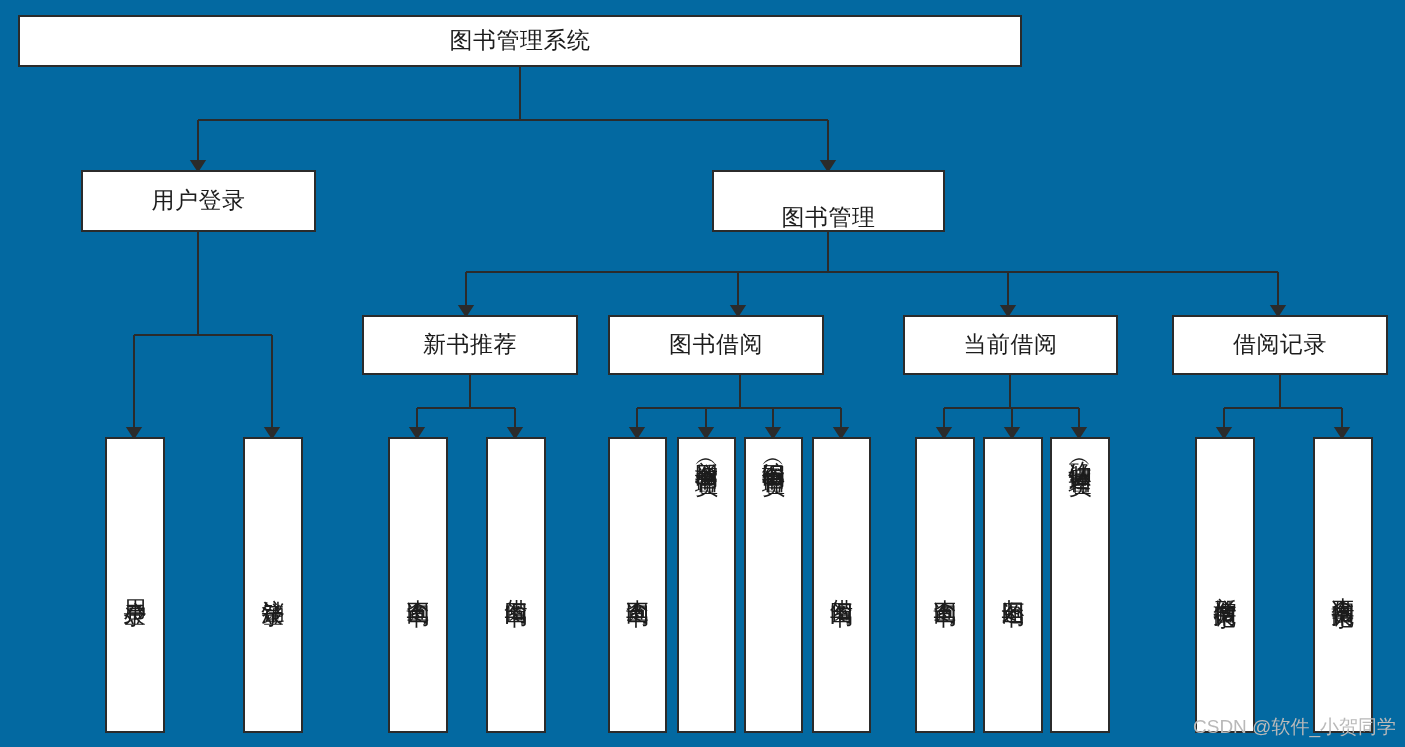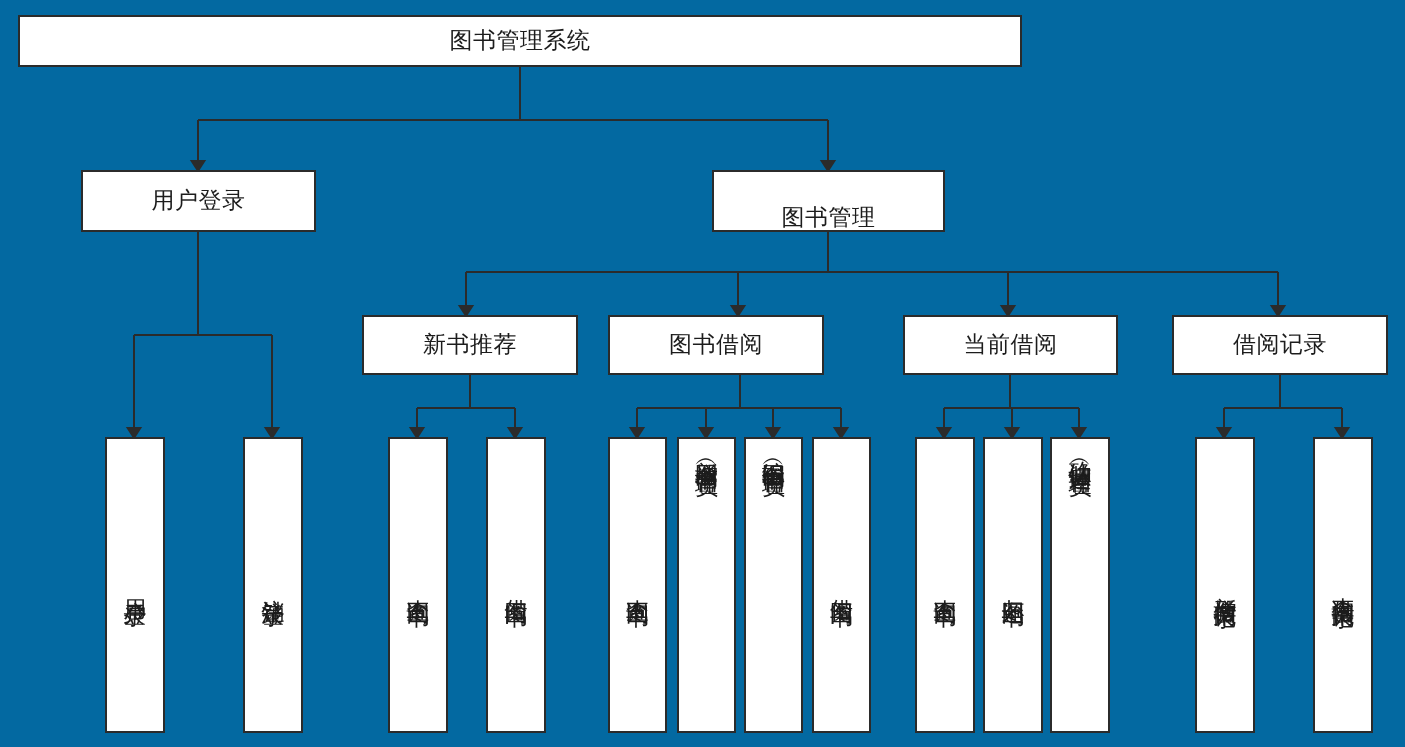--- a/index.html
+++ b/index.html
@@ -171,14 +171,15 @@
         <span class="node-label-v">确认归还（管理员）</span>
       </div>
       <div class="node-box leaf-box center-v" style="left: 1195px; top: 437px; width: 60px; height: 296px;">
         <span class="node-label-v">新增借阅记录</span>
       </div>
       <div class="node-box leaf-box center-v" style="left: 1313px; top: 437px; width: 60px; height: 296px;">
         <span class="node-label-v">查询借阅记录</span>
       </div>
     </div>
 
+  <div class="watermark" style="left: 1193px; top: 714px; color: rgb(185, 185, 185);">CSDN @软件_小贺同学</div>
 
 </div>
 
 </body></html>

